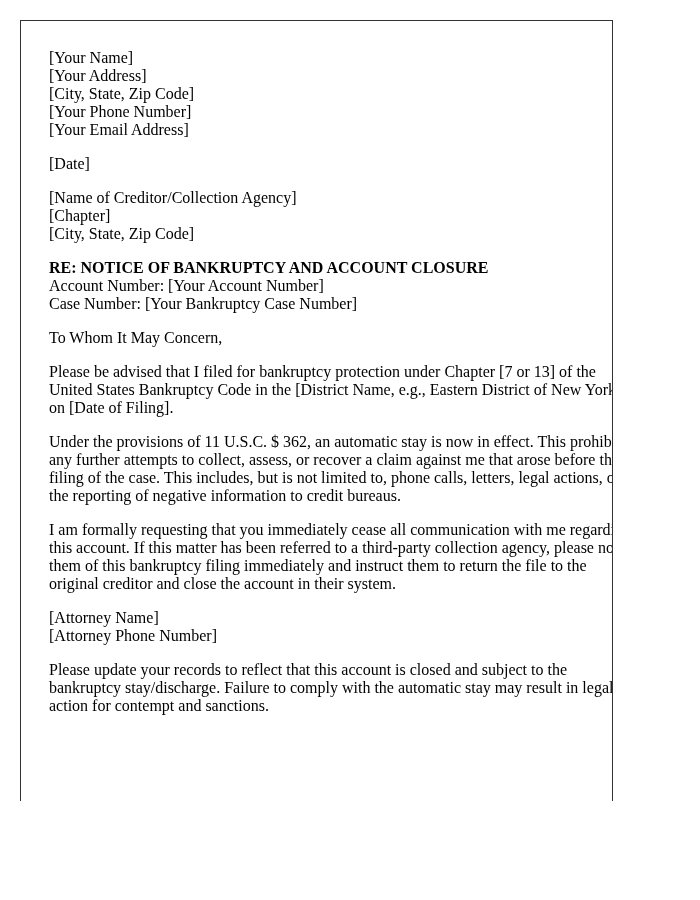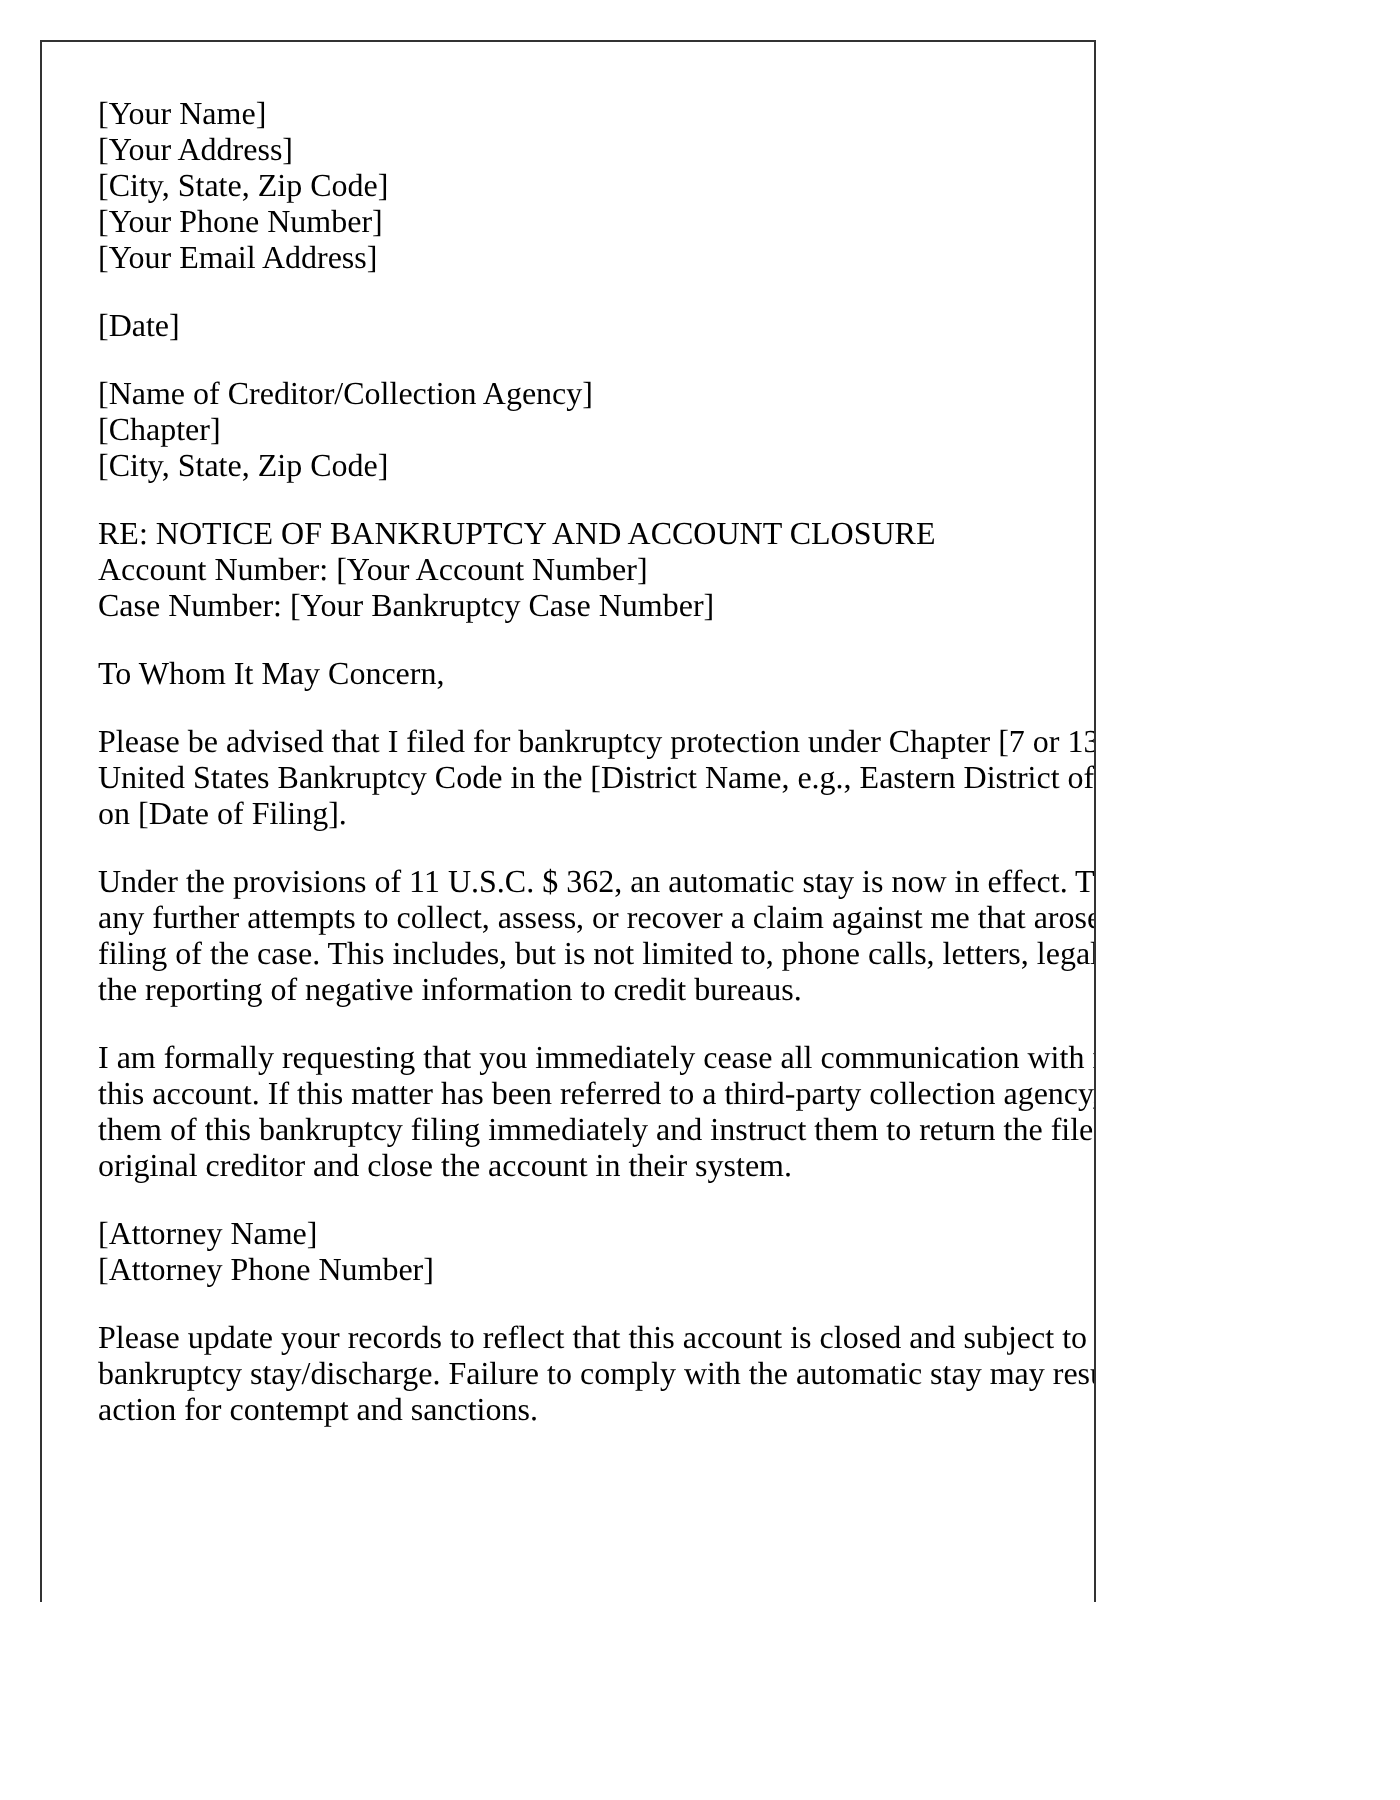--- a/index.html
+++ b/index.html
@@ -12,21 +12,21 @@
       height: 900px;
       position: relative;
       overflow: hidden;
       font-family: "Liberation Serif", "DejaVu Serif", serif;
       color: #000000;
     }
     .page {
       position: absolute;
       left: 20px;
       top: 20px;
-      width: 528px;
+      width: 593px;
       height: 781px;
       border-top: 1px solid #333333;
       border-left: 1px solid #333333;
       border-right: 1px solid #333333;
       box-sizing: border-box;
       padding: 28px 28px 0 28px;
       overflow: hidden;
     }
     .block {
       margin: 0 0 16px 0;
@@ -37,21 +37,21 @@
       display: block;
       white-space: nowrap;
     }
     .para {
       margin: 0 0 16px 0;
       font-size: 16px;
       line-height: 18px;
       width: 590px;
     }
     .re-title {
-      font-weight: normal;
+      font-weight: bold;
     }
   </style>
 </head>
 <body>
 
 <div class="page">
 
   <div class="block">
     <span class="line">[Your Name]</span>
     <span class="line">[Your Address]</span>

